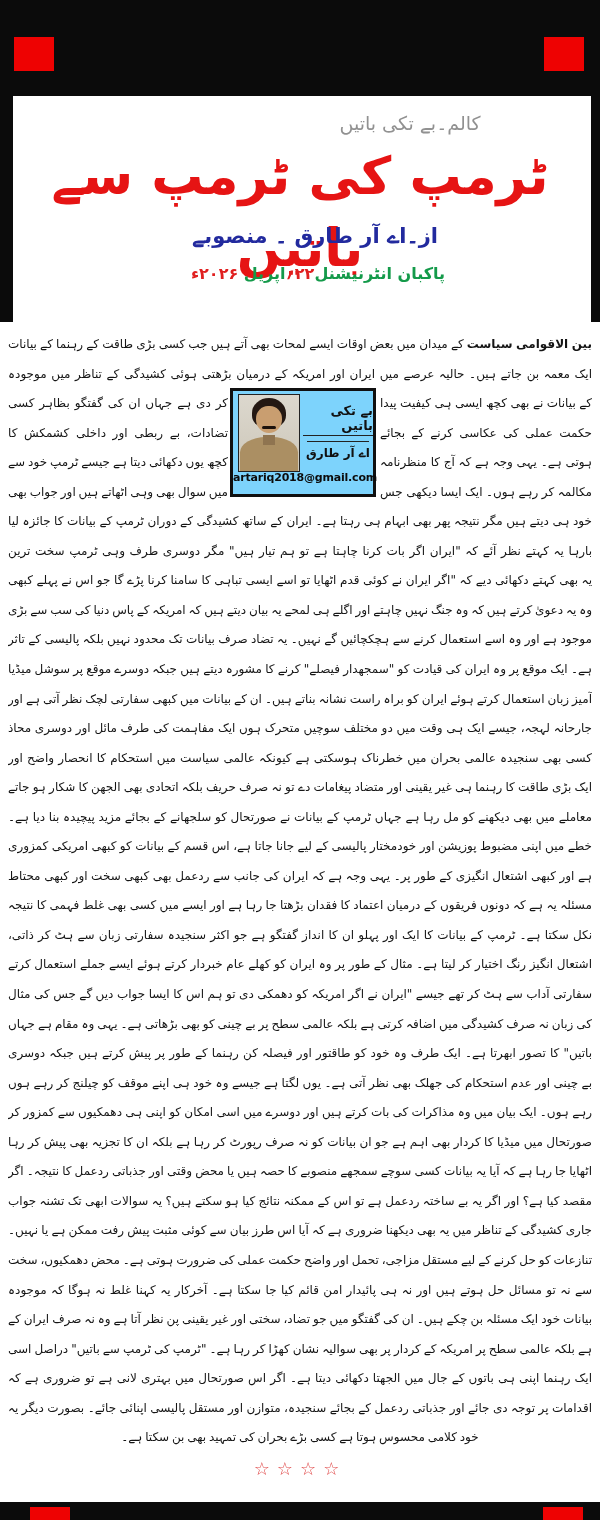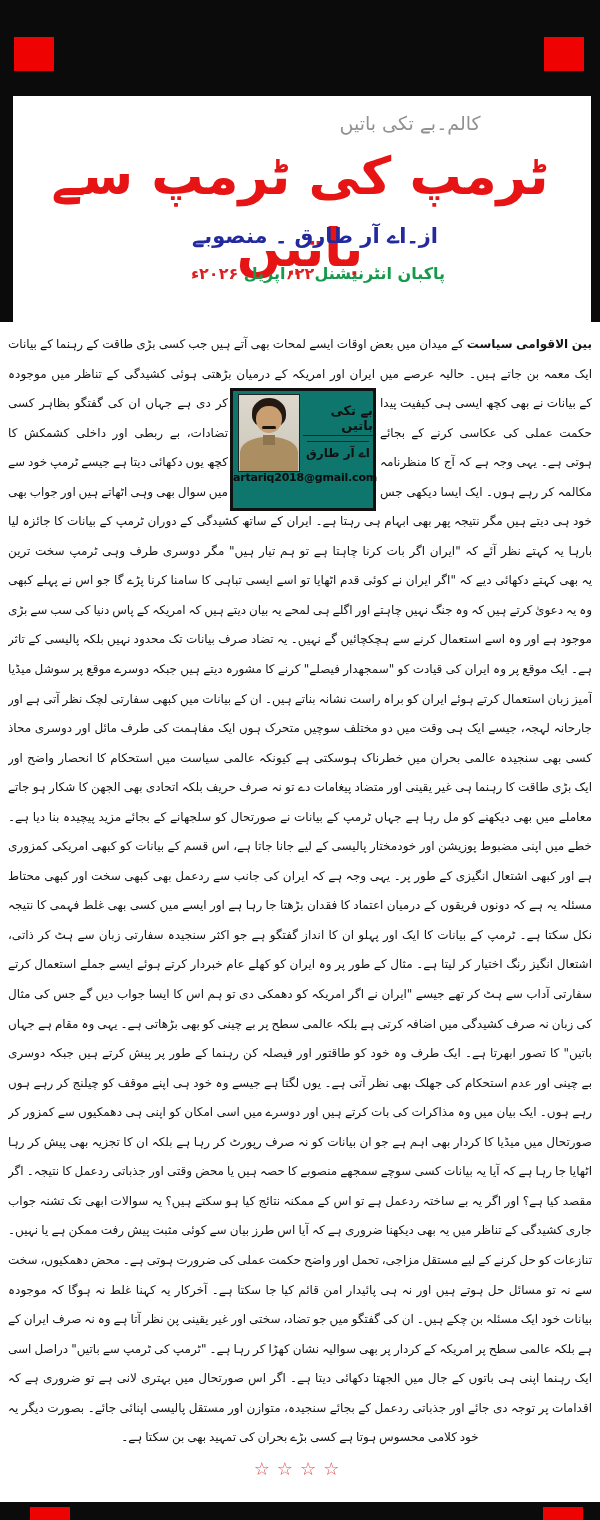--- a/index.html
+++ b/index.html
@@ -28,21 +28,21 @@
         font-size:12px;word-spacing:-1px;}
   .line{height:29.55px;line-height:29.55px;overflow:hidden;text-align:justify;
         text-align-last:justify;}
   .line b{font-weight:bold;}
   .wline{display:flex;justify-content:space-between;}
   .seg{display:block;height:29.55px;line-height:29.55px;overflow:hidden;
        text-align:justify;text-align-last:justify;}
   .segR{width:212px;} .segL{width:220px;}
   .lline{text-align:center;text-align-last:center;}
   
-  .ibx{position:absolute;left:230px;top:388px;width:146px;height:123px;background:#0f766e;
+  .ibx{position:absolute;left:230px;top:388px;width:146px;height:109px;background:#7dd3fc;
        border:3px solid #101010;box-sizing:border-box;direction:rtl;}
   .ibx-top{display:flex;height:76px;align-items:stretch;}
   .ibx-text{width:70px;display:flex;flex-direction:column;align-items:center;
             justify-content:center;padding-top:4px;}
   .ibx-title{font-size:13px;font-weight:bold;color:#111;border-bottom:1.5px solid #222;
              padding-bottom:2px;}
   .ibx-hr{width:62px;border-top:1.5px solid #222;margin:5px 0 4px 0;}
   .ibx-author{font-size:12px;font-weight:bold;color:#111;}
   .photo{position:relative;width:60px;height:76px;margin:3px;border:1px solid #222;
          background:linear-gradient(#dcd8ce,#cdc7b9);overflow:hidden;}

